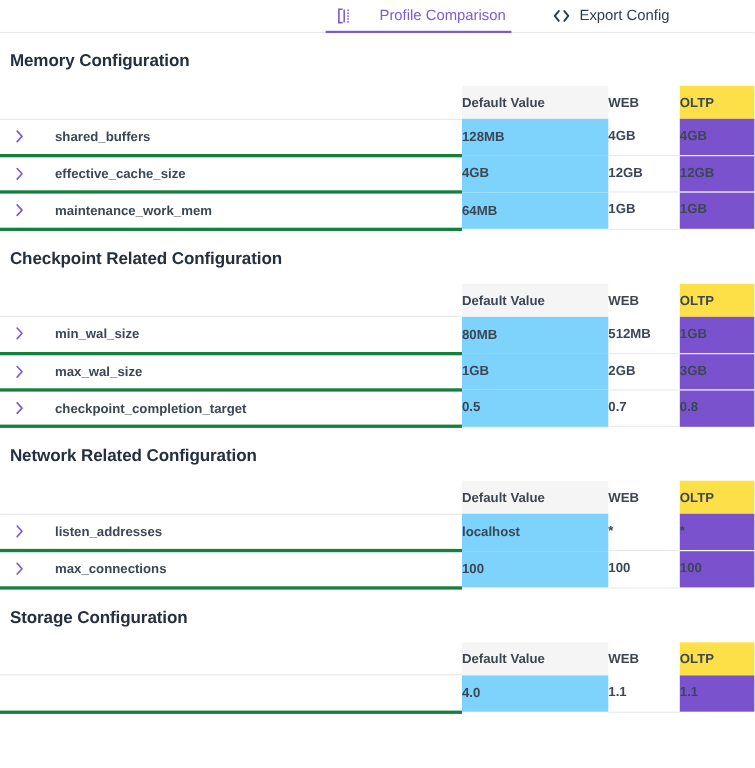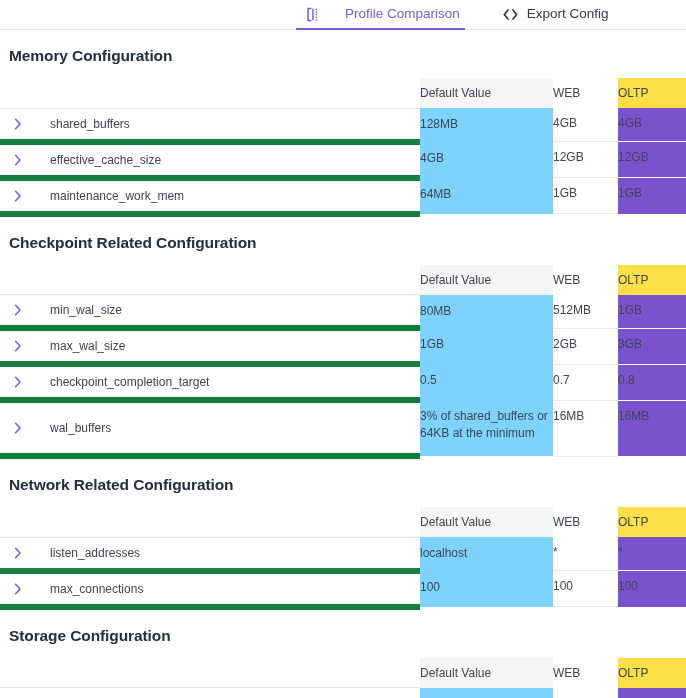--- a/index.html
+++ b/index.html
@@ -71,41 +71,41 @@
     margin-top: 13px;
     table-layout: fixed;
   }
   table.cfg col.c-name  { width: 420px; }
   table.cfg col.c-def   { width: 133px; }
   table.cfg col.c-web   { width: 65px; }
   table.cfg col.c-oltp  { width: 68px; }
 
   table.cfg th, table.cfg td {
     font-size: 12px;
-    font-weight: normal;
+    font-weight: bold;
     text-align: left;
     vertical-align: top;
     padding: 8px 0 8px 0;
     color: #3d4654;
   }
 
   
   thead th { padding-top: 7px; padding-bottom: 8px; }
   th.h-name { border-bottom: 1px solid #e6e6e6; }
   th.h-def  { background: #f5f5f5; padding-left: 11px; color: #3d4654; }
   th.h-web  { padding-left: 10px; color: #3d4654; }
   th.h-oltp {
     background: #fde047;
     color: #ffffff;
     padding-left: 11px;
   }
 
   
   td.d-name {
-    border-bottom: 6px solid #15803d;
+    border-bottom: 3px solid #15803d;
     padding-left: 0;
     position: relative;
     height: 100%;
   }
   td.d-def {
     background: #7dd3fc;
     padding-left: 11px;
     padding-right: 10px;
     line-height: 1.45;
   }
@@ -304,35 +304,20 @@
                     <path d="M1.6 1.2L6 6L1.6 10.8" stroke="#7b5ad6" stroke-width="1.5" stroke-linecap="round" stroke-linejoin="round"></path>
                   </svg>
                 </span>
               <span class="param-name">checkpoint_completion_target</span>
             </div>
           </td>
           <td class="d-def">0.5</td>
           <td class="d-web">0.7</td>
           <td class="d-oltp">0.8</td>
         </tr>
-        <tr class="tall">
-          <td class="d-name">
-            <div class="name-cell">
-              <span class="chev">
-                  <svg width="8" height="12" viewBox="0 0 8 12" fill="none">
-                    <path d="M1.6 1.2L6 6L1.6 10.8" stroke="#7b5ad6" stroke-width="1.5" stroke-linecap="round" stroke-linejoin="round"></path>
-                  </svg>
-                </span>
-              <span class="param-name">wal_buffers</span>
-            </div>
-          </td>
-          <td class="d-def">3% of shared_buffers or 64KB at the minimum</td>
-          <td class="d-web">16MB</td>
-          <td class="d-oltp">16MB</td>
-        </tr>
       </tbody>
     </table>
   </div>
 
   <div class="section">
     <h2 class="section-title">Network Related Configuration</h2>
     <table class="cfg">
       <colgroup>
           <col class="c-name">
           <col class="c-def">

